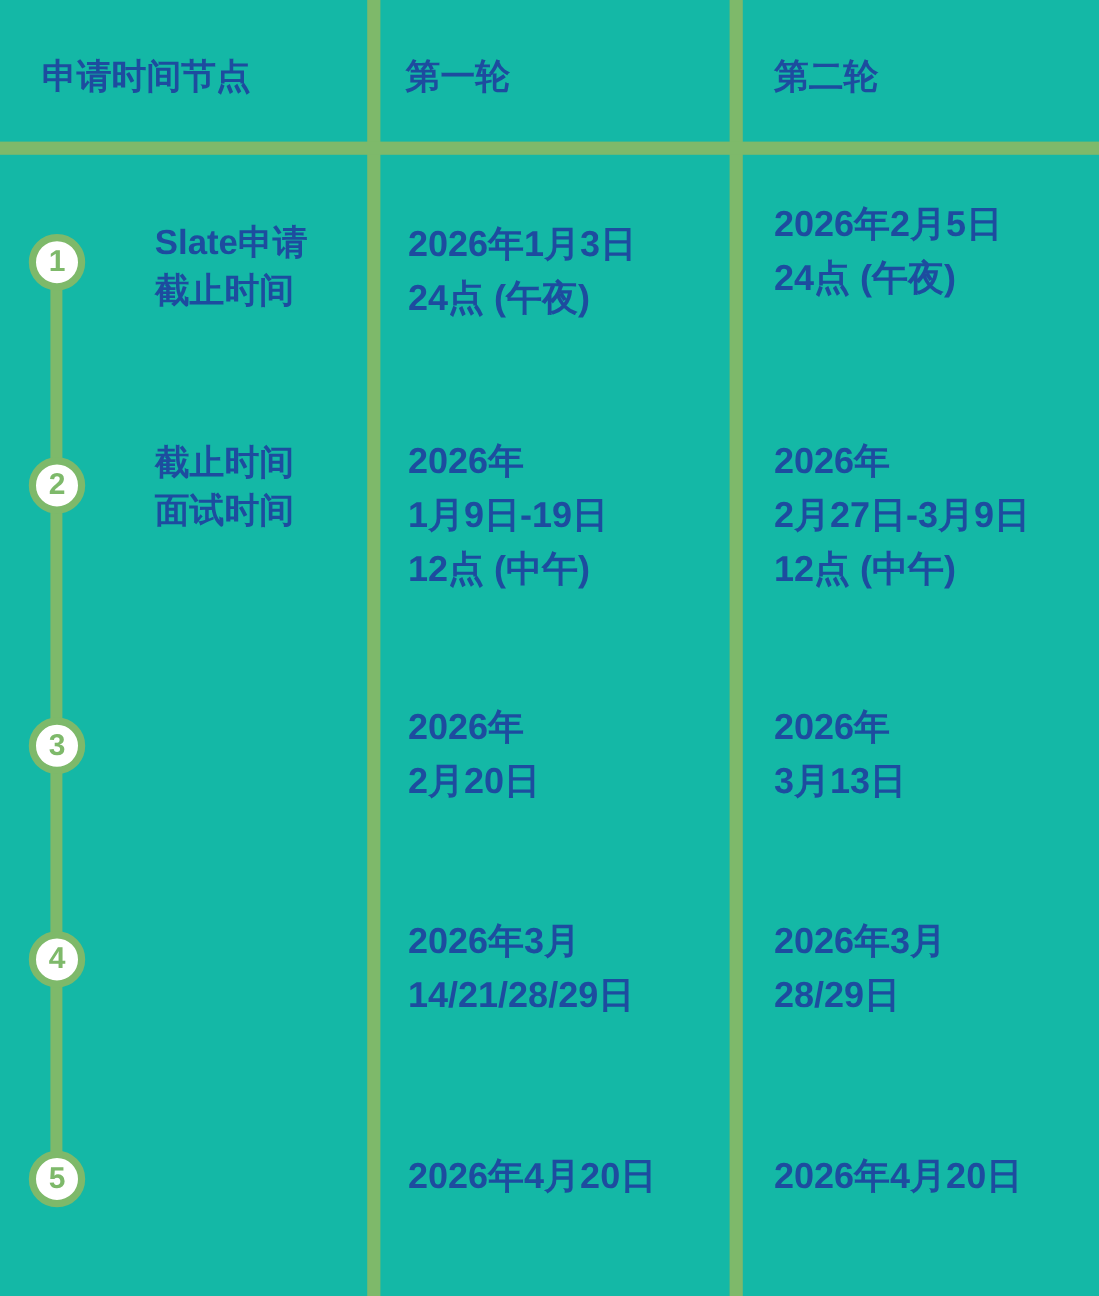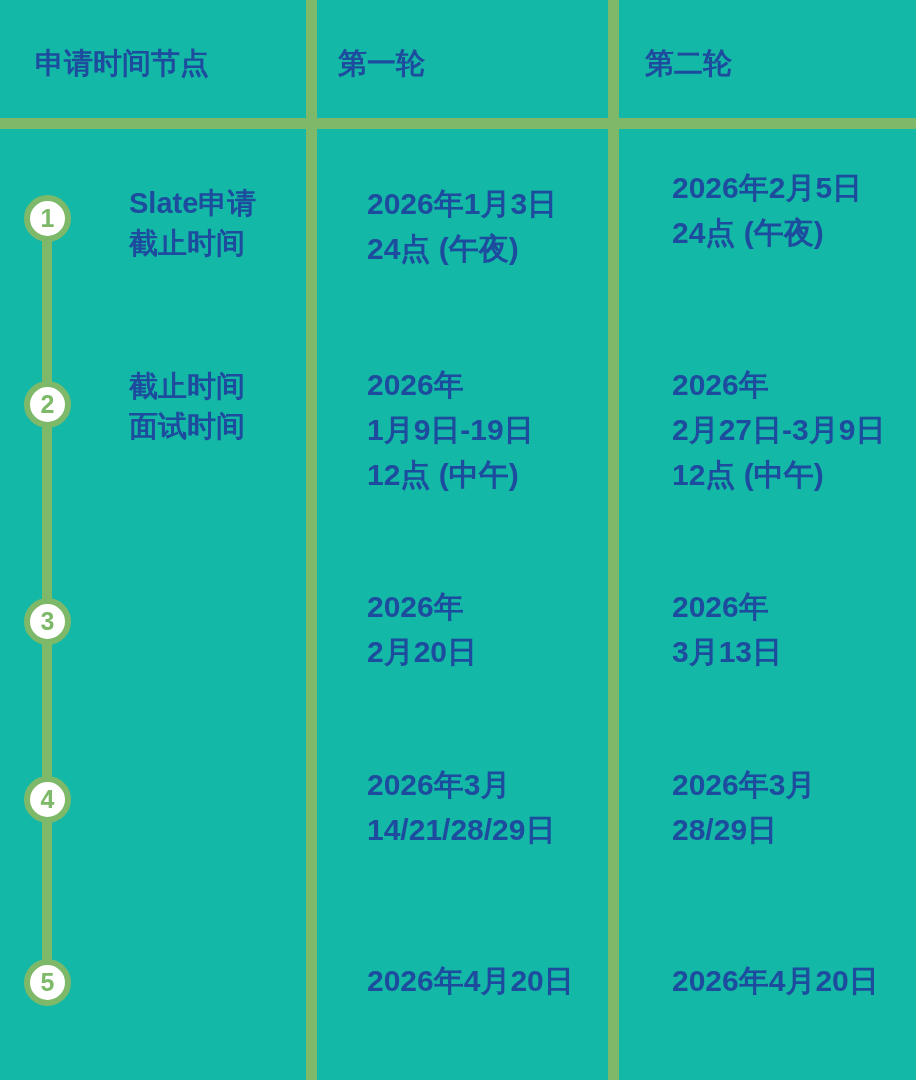--- a/index.html
+++ b/index.html
@@ -76,21 +76,20 @@
   }
   .label {
     left: 110px;
     font-size: 29px;
     line-height: 40px;
     margin-left: 19px;
   }
   .val {
     font-size: 30px;
     line-height: 45px;
-    margin-left: 27px;
   }
   .val.round1 { left: 340px; }
   .val.round2 { left: 645px; }
 </style>
 </head>
 <body>
 
 <div class="page">
 
   <div class="vline vline-1"></div>

